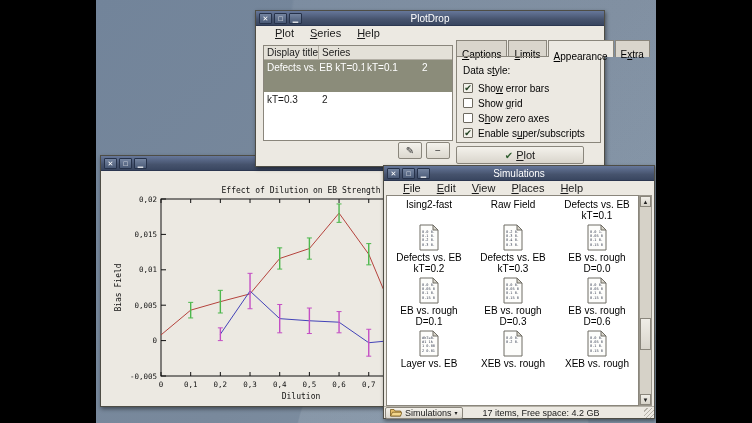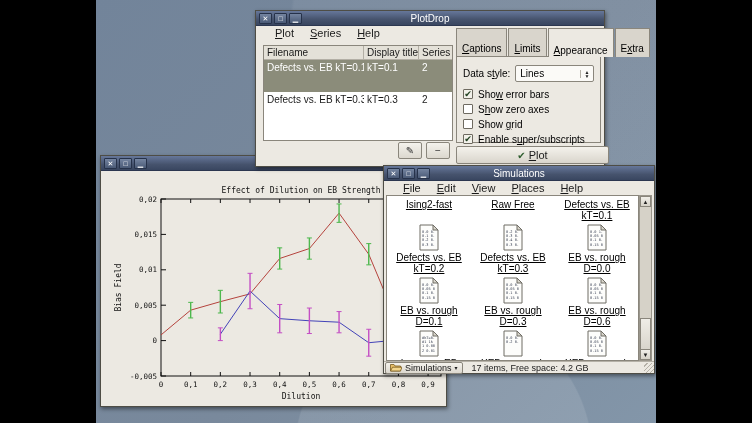--- a/index.html
+++ b/index.html
@@ -27,55 +27,55 @@
   .thead{display:flex;background:#e4e1d8;border-bottom:1px solid #b3afa5;height:14px;}
   .th{padding:1px 3px;border-right:1px solid #b3afa5;line-height:12px;overflow:hidden;white-space:nowrap;}
   .trow{display:flex;height:32px;line-height:15px;white-space:nowrap;}
   .trow.selected{background:#8b8c7a;color:#fff;}
   .td{padding:0 3px;overflow:hidden;}
   .c1{width:100px;} .c2{width:55px;} .c3{width:33px;border-right:none;}
   .mini-btn{position:absolute;width:24px;height:17px;background:linear-gradient(#f4f2ec,#dcd8cf);
     border:1px solid #8a867c;border-radius:2px;font-size:10px;text-align:center;line-height:15px;color:#333;}
   
   .tabs{position:absolute;left:200px;top:30px;display:flex;align-items:flex-end;height:16px;font-size:10px;}
-  .tab{padding:14px 5px;background:#d9d5cc;border:1px solid #8a867c;border-bottom:none;margin-right:1px;
+  .tab{padding:8px 5px;background:#d9d5cc;border:1px solid #8a867c;border-bottom:none;margin-right:1px;
     height:13px;line-height:12px;white-space:nowrap;}
   .tab.active{background:#ece9e2;height:16px;line-height:15px;position:relative;z-index:2;}
   .panel{position:absolute;left:200px;top:45px;width:145px;height:87px;border:1px solid #8a867c;padding:4px 6px;}
   .style-row{display:flex;align-items:center;gap:5px;font-size:10px;margin:4px 0 6px 0;}
   .combo{flex:1;display:flex;height:17px;background:#fbfaf7;border:1px solid #8a867c;border-radius:2px;
     align-items:center;font-size:10px;}
   .combo .val{flex:1;padding-left:4px;}
   .combo .arrows{width:13px;border-left:1px solid #b5b1a7;display:flex;flex-direction:column;align-items:center;
     justify-content:center;font-size:5px;line-height:4px;color:#222;}
   .check-row{display:flex;align-items:center;gap:5px;font-size:10px;margin:3px 0;height:12px;}
   .checkbox{width:10px;height:10px;border:1px solid #6e6a60;background:#fff;border-radius:1px;
     font-size:9px;line-height:9px;text-align:center;color:#1e3e1e;}
   .checkbox.checked{background:#f2f1ea;}
-  .plot-btn{position:absolute;left:200px;top:135px;width:153px;height:18px;background:linear-gradient(#f4f2ec,#d9d5cc);
+  .plot-btn{position:absolute;left:200px;top:135px;width:128px;height:18px;background:linear-gradient(#f4f2ec,#d9d5cc);
     border:1px solid #8a867c;border-radius:2px;font-size:11px;text-align:center;line-height:16px;color:#1a1a1a;}
   .plot-btn .chk{color:#2f5e2f;font-size:10px;margin-right:3px;}
   
   .sim-content{position:absolute;left:2px;top:29px;right:15px;bottom:12px;background:#fff;
     border:1px solid #8a867c;overflow:hidden;}
   .files-grid{display:grid;grid-template-columns:repeat(3,84px);justify-items:center;padding-top:2px;}
-  .file-item{display:flex;flex-direction:column;align-items:center;width:84px;text-decoration:underline;}
+  .file-item{display:flex;flex-direction:column;align-items:center;width:84px;}
   .file-label{font-size:10px;line-height:11px;text-align:center;color:#000;margin-top:1px;}
   .file-item.no-icon{height:26px;}
   .file-item.iconed{height:53px;}
   .scrollbar{position:absolute;top:29px;right:2px;width:13px;bottom:12px;background:#d6d2c8;border:1px solid #9a968c;}
   .sb-btn{position:absolute;left:0;width:11px;height:11px;background:linear-gradient(#f1efe9,#d6d2c8);
     border:1px solid #8a867c;font-size:6px;line-height:10px;text-align:center;color:#222;}
   .sb-thumb{position:absolute;left:0;width:11px;background:linear-gradient(#efede7,#d9d5cc);border:1px solid #8a867c;}
   .statusbar{position:absolute;left:0;right:0;bottom:0;height:12px;background:#ece9e2;border-top:1px solid #b5b1a7;
     display:flex;align-items:center;font-size:9px;color:#1a1a1a;}
   .loc-btn{display:flex;align-items:center;gap:3px;height:12px;padding:0 4px;border:1px solid #8a867c;
     background:linear-gradient(#f4f2ec,#dcd8cf);border-radius:2px;margin-left:1px;font-size:9px;}
   .loc-btn .caret{font-size:6px;}
-  .status-text{margin-left:9px;white-space:nowrap;}
+  .status-text{margin-left:20px;white-space:nowrap;}
   .resize-grip{position:absolute;right:0;bottom:0;width:10px;height:10px;
     background:repeating-linear-gradient(135deg,transparent 0 2px,#b5b1a8 2px 3px);}
   svg text{font-family:"DejaVu Sans Mono",monospace;}
 </style>
 </head>
 <body>
 
 <div id="stage">
   <div id="desktop"></div>
 
@@ -186,32 +186,30 @@
       <div class="title">PlotDrop</div>
     </div>
     <div class="menubar">
         <span class="menu-item"><u>P</u>lot</span>
         <span class="menu-item"><u>S</u>eries</span>
         <span class="menu-item"><u>H</u>elp</span>
       </div>
 
     <div class="ptable">
       <div class="thead">
-          <div class="th c1">Filename</div>
           <div class="th c2">Display title</div>
           <div class="th c3">Series</div>
         </div>
       <div>
           <div class="trow selected">
             <div class="td c1">Defects vs. EB kT=0.1</div>
             <div class="td c2">kT=0.1</div>
             <div class="td c3">2</div>
           </div>
           <div class="trow">
-            <div class="td c1">Defects vs. EB kT=0.3</div>
             <div class="td c2">kT=0.3</div>
             <div class="td c3">2</div>
           </div>
         </div>
     </div>
 
     <div class="mini-btn" style="left:142px;top:131px;">
       <span>✎</span>
     </div>
     <div class="mini-btn" style="left:170px;top:131px;">
@@ -220,53 +218,46 @@
 
     <div class="tabs">
         <div class="tab"><u>C</u>aptions</div>
         <div class="tab"><u>L</u>imits</div>
         <div class="tab active"><u>A</u>ppearance</div>
         <div class="tab">E<u>x</u>tra</div>
       </div>
     <div class="panel">
       <div class="style-row">
         <span>Data s<u>t</u>yle:</span>
-        <div class="combo">
-          <span class="val">Lines</span>
-          <span class="arrows">
-              <span>▲</span>
-              <span>▼</span>
-            </span>
-        </div>
       </div>
       <div>
           <label class="check-row">
             <span class="checkbox checked">✔</span>
             <span>Sho<u>w</u> error bars</span>
           </label>
           <label class="check-row">
             <span class="checkbox"></span>
-            <span>S<u>h</u>ow zero axes</span>
+            <span>Show <u>g</u>rid</span>
           </label>
           <label class="check-row">
             <span class="checkbox"></span>
-            <span>Show <u>g</u>rid</span>
+            <span>S<u>h</u>ow zero axes</span>
           </label>
           <label class="check-row">
             <span class="checkbox checked">✔</span>
             <span>Enable s<u>u</u>per/subscripts</span>
           </label>
         </div>
     </div>
     <div class="plot-btn">
       <span class="chk">✔</span><span><u>P</u>lot</span>
     </div>
   </div>
 
-  <div class="window" style="left:383px;top:165px;width:272px;height:209px;z-index:3;">
+  <div class="window" style="left:383px;top:165px;width:272px;height:254px;z-index:3;">
     <div class="titlebar">
       <div class="controls">
           <div class="wbtn">✕</div>
           <div class="wbtn">□</div>
           <div class="wbtn">▁</div>
         </div>
       <div class="title">Simulations</div>
     </div>
     <div class="menubar">
         <span class="menu-item"><u>F</u>ile</span>
@@ -275,21 +266,21 @@
         <span class="menu-item"><u>P</u>laces</span>
         <span class="menu-item"><u>H</u>elp</span>
       </div>
 
     <div class="sim-content">
       <div class="files-grid">
           <div class="file-item no-icon">
             <div class="file-label">Ising2-fast</div>
           </div>
           <div class="file-item no-icon">
-            <div class="file-label">Raw Free</div>
+            <div class="file-label">Raw Field</div>
           </div>
           <div class="file-item no-icon">
             <div class="file-label">Defects vs. EB<br>kT=0.1</div>
           </div>
           <div class="file-item iconed">
             <svg width="22" height="27" viewBox="0 0 22 27">
               <path d="M2 1 L15 1 L20 6 L20 26 L2 26 Z" fill="#fdfdfb" stroke="#6f6c64" stroke-width="1"></path>
               <path d="M15 1 L20 6 L15 6 Z" fill="#d8d5cb" stroke="#6f6c64" stroke-width="1"></path>
               <text x="4" y="9" font-size="3.6" fill="#333a4e">0.0 0.</text>
               <text x="4" y="13.2" font-size="3.6" fill="#333a4e">0.1 0.</text>

